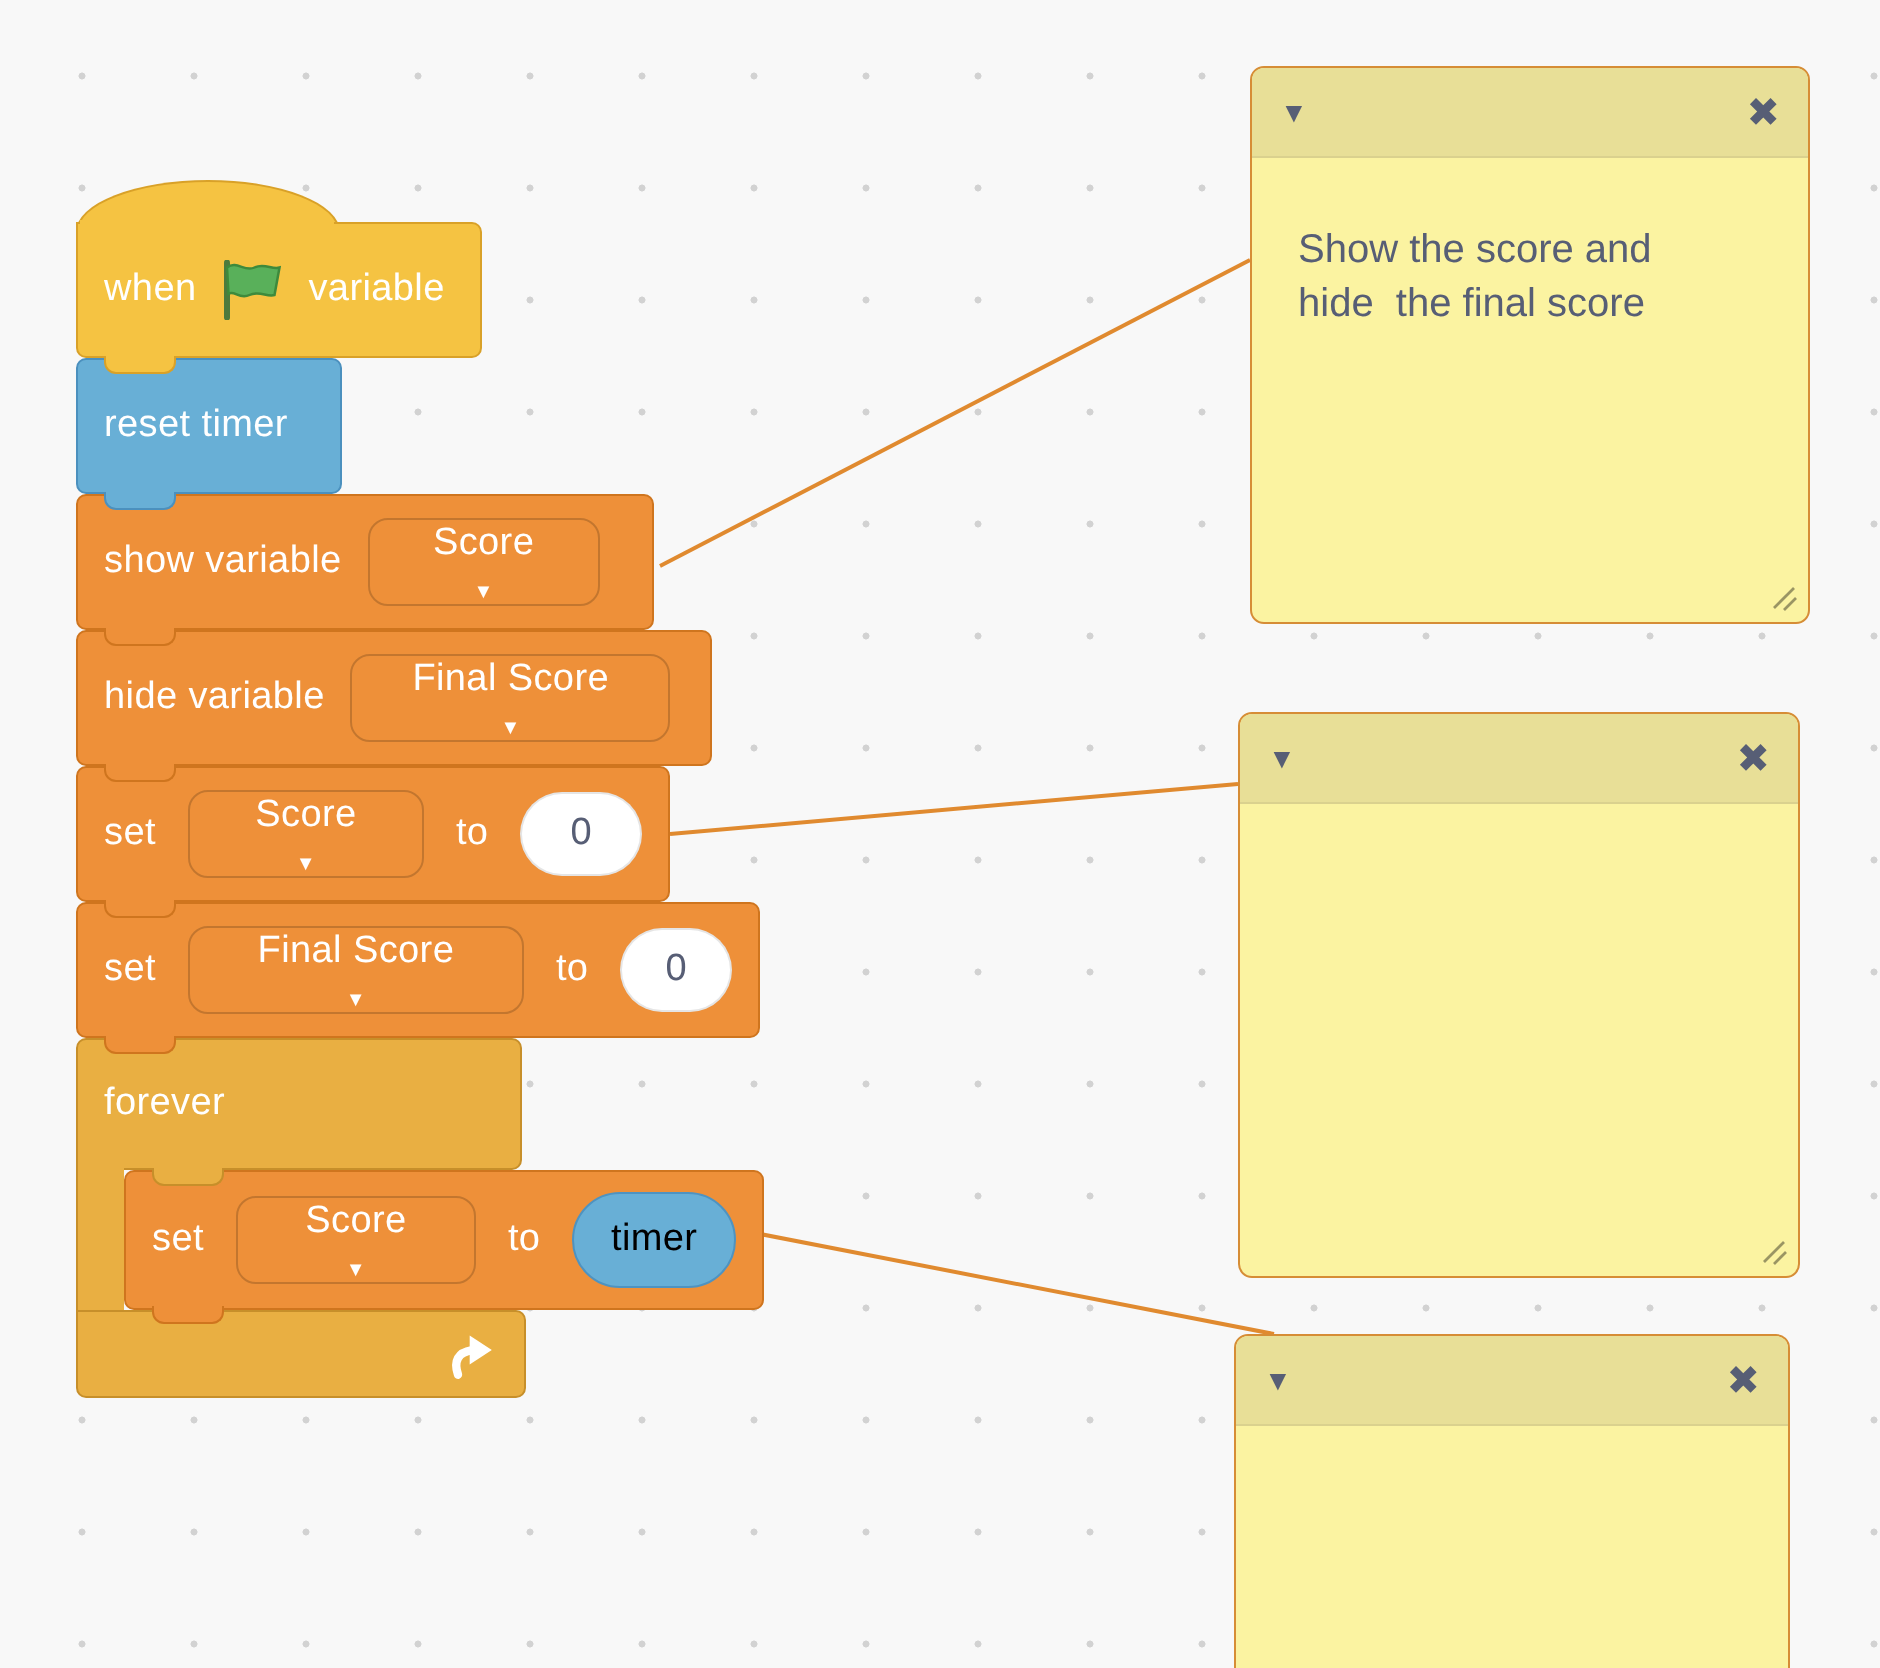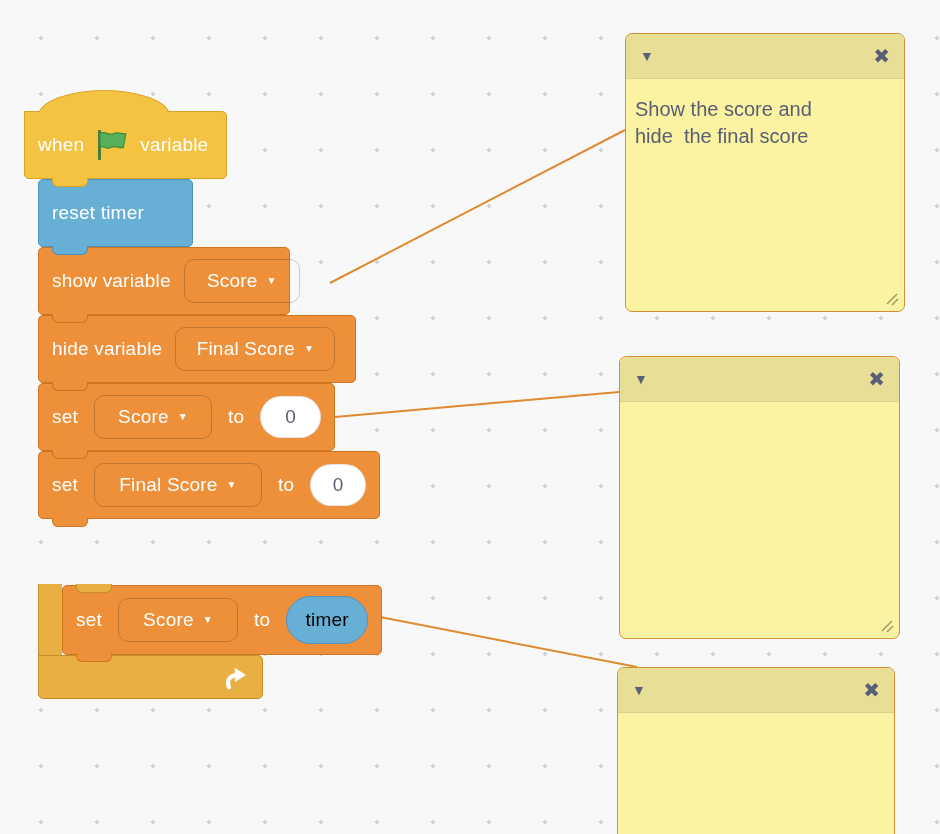--- a/index.html
+++ b/index.html
@@ -44,20 +44,21 @@
     border-radius:66px 66px 0 0 / 26px 26px 0 0;
   }
   .hat-patch { position:absolute; z-index:1; left:40px; top:110px; width:127px; height:5px; background:#F5C342; }
   .hat-body { border-top-left-radius:0; }
 
   .dropdown {
     display:flex; align-items:center; gap:9px;
     height:44px; padding:0 14px;
     border:1px solid rgba(0,0,0,.18); border-radius:10px;
     justify-content:center;
+    flex-direction:column;
   }
   .dd-caret { font-size:10px; line-height:1; }
 
   .value-oval {
     height:42px; border-radius:21px; background:#fff;
     border:1px solid rgba(0,0,0,.1);
     color:#575E75; display:flex; align-items:center; justify-content:center;
     font-weight:500;
   }
   .reporter {
@@ -79,54 +80,55 @@
     overflow:hidden;
   }
   .comment-header {
     height:45px; background:#E8DF97; border-bottom:1px solid rgba(0,0,0,.06);
     display:flex; align-items:center; justify-content:space-between;
     padding:0 14px; color:#575E75;
   }
   .c-collapse { font-size:14px; cursor:pointer; }
   .c-close { font-size:20px; font-weight:700; cursor:pointer; }
   .comment-body {
-    padding:17px 9px; color:#575E75; font-size:20px; line-height:27px;
+    padding:17px 23px; color:#575E75; font-size:20px; line-height:27px;
     white-space:pre-wrap;
+    margin-top:16px;
   }
   .resize-handle { position:absolute; right:5px; bottom:5px; }
 </style>
 </head>
 <body>
 
 <div class="canvas">
 
   <svg class="connectors" width="940" height="834">
     <line x1="330" y1="283" x2="625" y2="130" stroke="#E08A2F" stroke-width="2"></line>
     <line x1="335" y1="417" x2="619" y2="392" stroke="#E08A2F" stroke-width="2"></line>
     <line x1="380" y1="617" x2="637" y2="667" stroke="#E08A2F" stroke-width="2"></line>
   </svg>
 
   <div class="hat-curve"></div>
-  <div class="block b-event hat-body" style="left:24px; top:111px; width:203px; height:68px; gap:10px;">
+  <div class="block b-event hat-body" style="left:38px; top:111px; width:203px; height:68px; gap:10px;">
     <span>when</span>
     <svg class="flag-svg" width="36" height="30" viewBox="0 0 28 24">
       <path d="M4 1 L4 23" stroke="#4C7A3D" stroke-width="2.4" stroke-linecap="round"></path>
       <path d="M4 3 C8 0 11 5 15 3 C19 1 22 4 25 3 L23 14 C20 15 17 12 13 14 C9 16 7 12 4.6 13.5 Z" fill="#59B05A" stroke="#3E8A3C" stroke-width="1"></path>
     </svg>
     <span>variable</span>
   </div>
   <div class="hat-patch"></div>
   <div class="tab t-event" style="left:52px; top:178px;"></div>
 
-  <div class="block b-sensing" style="left:38px; top:179px; width:155px; height:68px;">
+  <div class="block b-sensing" style="left:38px; top:179px; width:133px; height:68px;">
     <span>reset timer</span>
   </div>
   <div class="tab t-sensing" style="left:52px; top:246px;"></div>
 
-  <div class="block b-data" style="left:38px; top:247px; width:252px; height:68px;">
+  <div class="block b-data" style="left:38px; top:247px; width:289px; height:68px;">
     <span>show variable</span>
     <div class="dropdown" style="min-width:116px;">
       <span>Score</span>
       <span class="dd-caret">▼</span>
     </div>
   </div>
   <div class="tab t-data" style="left:52px; top:314px;"></div>
 
   <div class="block b-data" style="left:38px; top:315px; width:318px; height:68px;">
     <span>hide variable</span>
@@ -156,20 +158,23 @@
       <span>Final Score</span>
       <span class="dd-caret">▼</span>
     </div>
     <span>to</span>
     <div class="value-oval" style="width:62px;">
       <span>0</span>
     </div>
   </div>
   <div class="tab t-data" style="left:52px; top:518px;"></div>
 
+  <div class="block b-control" style="left:38px; top:519px; width:223px; height:66px; border-bottom-left-radius:0;">
+    <span>forever</span>
+  </div>
   <div class="forever-arm"></div>
   <div class="tab t-control" style="left:76px; top:584px;"></div>
 
   <div class="block b-data" style="left:62px; top:585px; width:320px; height:70px; gap:16px;">
     <span>set</span>
     <div class="dropdown" style="min-width:120px;">
       <span>Score</span>
       <span class="dd-caret">▼</span>
     </div>
     <span>to</span>

